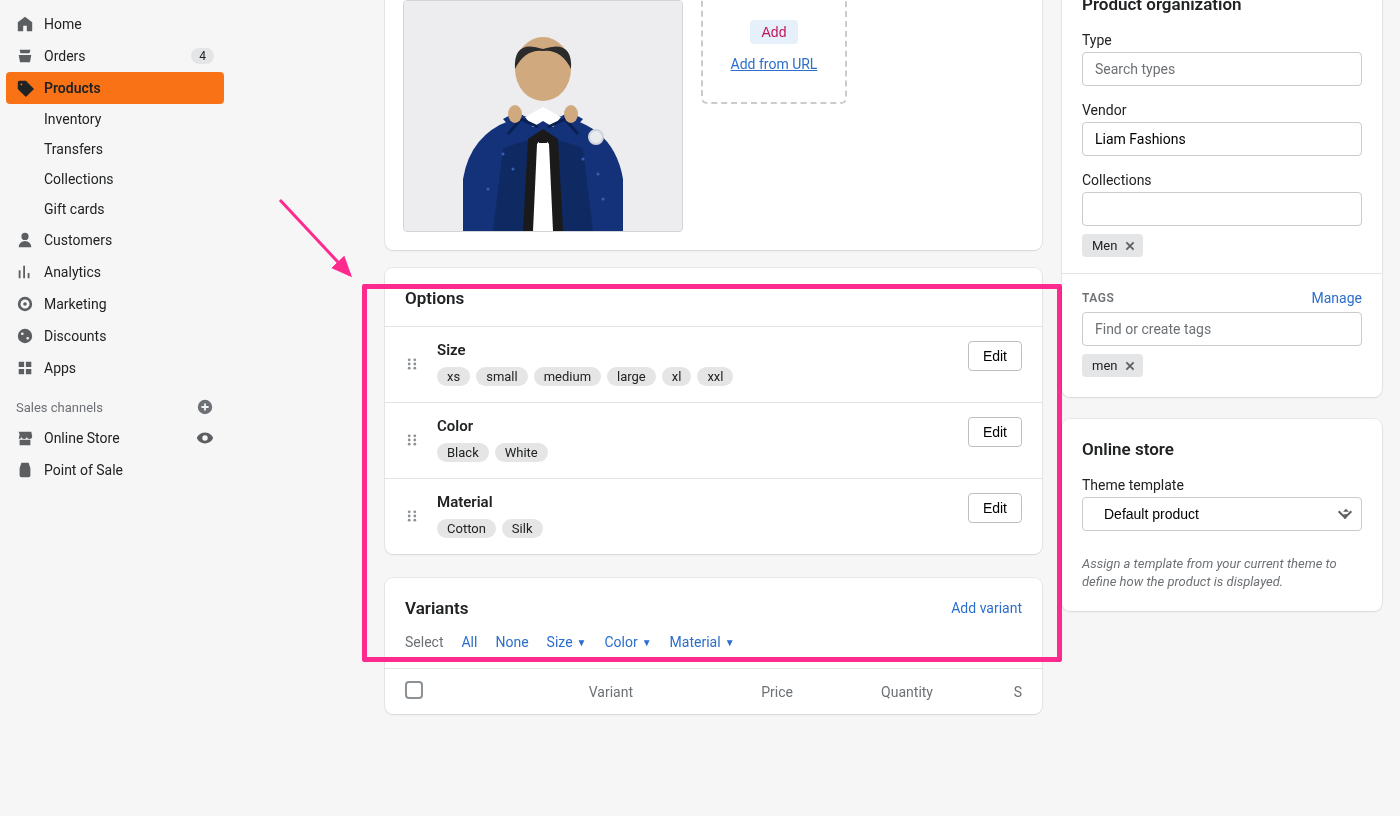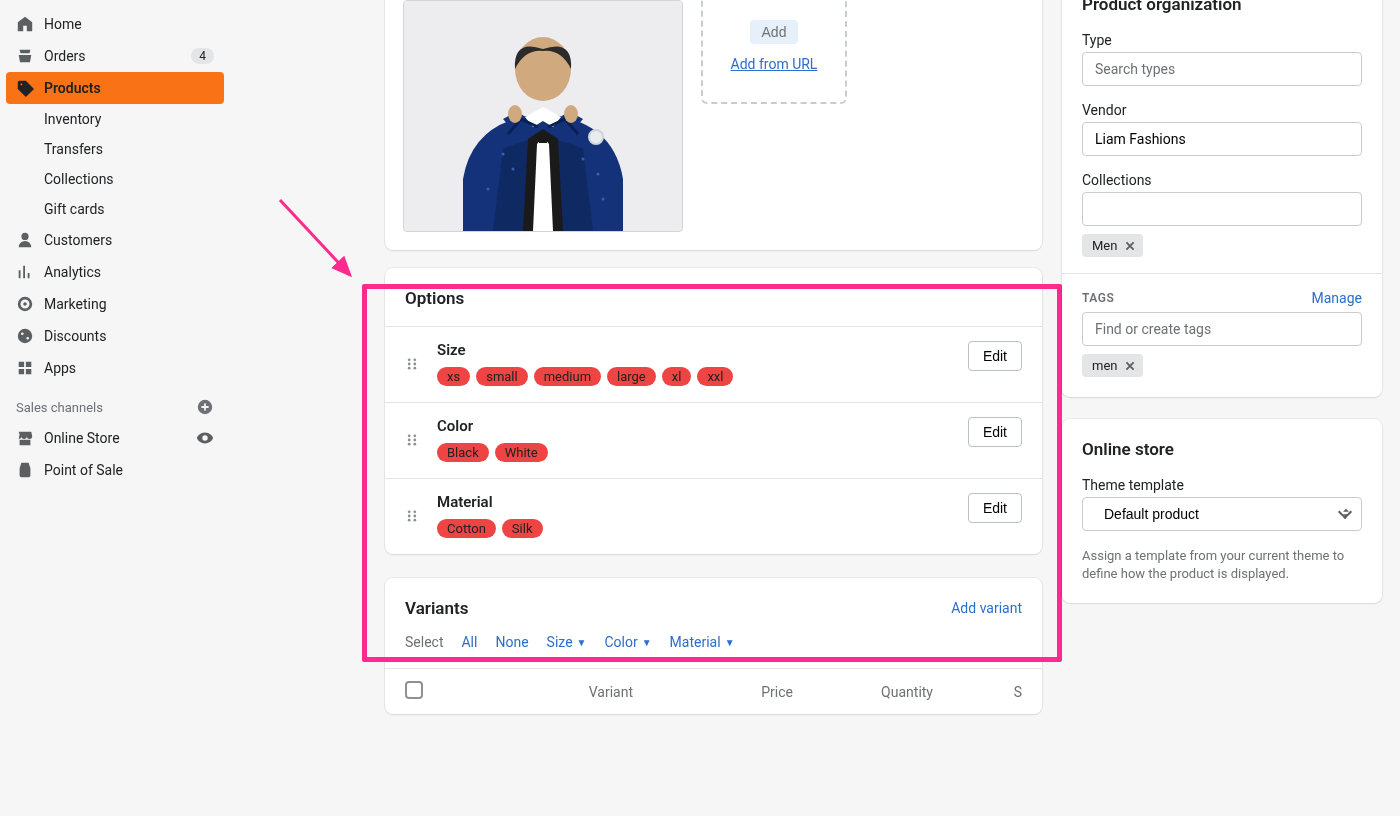--- a/index.html
+++ b/index.html
@@ -21,33 +21,33 @@
 .nav-eye svg { fill: #5c5f62; }
 
 
 .main { position: absolute; left: 385px; top: 0; width: 657px; }
 
 .card { background: #fff; border-radius: 8px; box-shadow: 0 0 0 1px rgba(0,0,0,0.05), 0 1px 2px rgba(0,0,0,0.08); margin-bottom: 24px; }
 
 .media-card { padding: 18px; display: flex; gap: 18px; align-items: flex-start; border-top-left-radius: 0; border-top-right-radius: 0; border-top: none; position: relative; top: -18px; margin-bottom: 0px;}
 .product-photo { width: 280px; height: 232px; background: linear-gradient(180deg,#f2f4f7 0,#e7ebf1 40%,#dde4ee 100%); border-radius: 4px; position: relative; overflow: hidden; border: 1px solid #d2d5d8;}
 .upload-box { width: 146px; height: 116px; border: 2px dashed #c9cccf; border-radius: 6px; display: flex; flex-direction: column; align-items: center; justify-content: center; gap: 12px; position: relative; top: -12px;}
-.upload-add-btn { background: #e6f0fb; color: #737373; border: none; border-radius: 4px; padding: 4px 12px; font-size: 14px; cursor: pointer; }
+.upload-add-btn { background: #e6f0fb; color: #be185d; border: none; border-radius: 4px; padding: 4px 12px; font-size: 14px; cursor: pointer; }
 .upload-url-link { color: #2c6ecb; text-decoration: underline; font-size: 14px; cursor: pointer; }
 
 
 .options-card { position: relative; }
 .options-header { padding: 20px 20px 18px; font-size: 17px; font-weight: 600; }
 .option-row { display: flex; align-items: flex-start; padding: 14px 20px 16px; border-top: 1px solid #e1e3e5; gap: 16px; }
 .drag-handle { width: 16px; color: #8c9196; cursor: grab; padding-top: 16px; }
 .drag-handle svg { width: 14px; height: 14px; fill: #8c9196; }
 .option-body { flex: 1; }
 .option-name { font-weight: 600; font-size: 15px; margin-bottom: 8px; }
 .chips { display: flex; flex-wrap: wrap; gap: 6px; }
-.chip { background: #ef4444; color: #202223; border-radius: 10px; padding: 2px 10px; font-size: 13px; }
+.chip { background: #e5e5e5; color: #202223; border-radius: 10px; padding: 2px 10px; font-size: 13px; }
 .edit-btn { background: #fff; border: 1px solid #babfc3; border-radius: 4px; padding: 6px 14px; font-size: 14px; cursor: pointer; align-self: flex-start; }
 
 
 .highlight-box { position: absolute; left: 362px; top: 284px; width: 700px; height: 378px; border: 5px solid #ff2a8d; border-radius: 2px; pointer-events: none; }
 .arrow-svg { position: absolute; left: 275px; top: 195px; pointer-events: none; }
 
 
 .variants-card { }
 .variants-header-row { display: flex; align-items: center; padding: 20px 20px 16px; }
 .variants-title { font-size: 17px; font-weight: 600; }
@@ -74,21 +74,21 @@
 .tag-x svg { fill: #5c5f62; width: 12px; height: 12px; }
 .tags-header { display: flex; align-items: center; margin-bottom: 6px; }
 .tags-title { font-size: 12px; font-weight: 600; letter-spacing: 0.5px; text-transform: uppercase; color: #6d7175; }
 .manage-link { margin-left: auto; color: #2c6ecb; font-size: 14px; cursor: pointer; }
 .rselect { width: 100%; border: 1px solid #c9cccf; border-radius: 4px; padding: 8px 21px; font-size: 14px; -webkit-appearance: none; appearance: none; background: #fff; position: relative; }
 .select-wrap { position: relative; }
 .select-wrap::after { content: ""; position: absolute; right: 12px; top: 50%; width: 8px; height: 8px; transform: translateY(-70%) rotate(45deg); border-right: 2px solid #5c5f62; border-bottom: 2px solid #5c5f62; pointer-events: none; }
 .select-wrap::before { content: ""; position: absolute; right: 12px; top: 50%; width: 8px; height: 8px; transform: translateY(-10%) rotate(-135deg); border-right: 2px solid #5c5f62; border-bottom: 2px solid #5c5f62; pointer-events: none; display:none;}
 .sel-caret { position: absolute; right: 10px; top: 50%; transform: translateY(-50%); pointer-events:none; }
 .sel-caret svg { width: 12px; height: 12px; fill: #5c5f62; }
-.helper-text { color: #6d7175; font-size: 13px; margin-top: 16px; line-height: 1.4; }
+.helper-text { color: #6d7175; font-size: 13px; margin-top: 24px; line-height: 1.4; font-style: italic; }
 
 
 .silhouette { position:absolute; left:50%; bottom:0; transform:translateX(-50%); }
 </style>
 </head>
 <body>
 
 <nav class="sidebar">
   <div class="nav-item">
     <span class="nav-icon">

